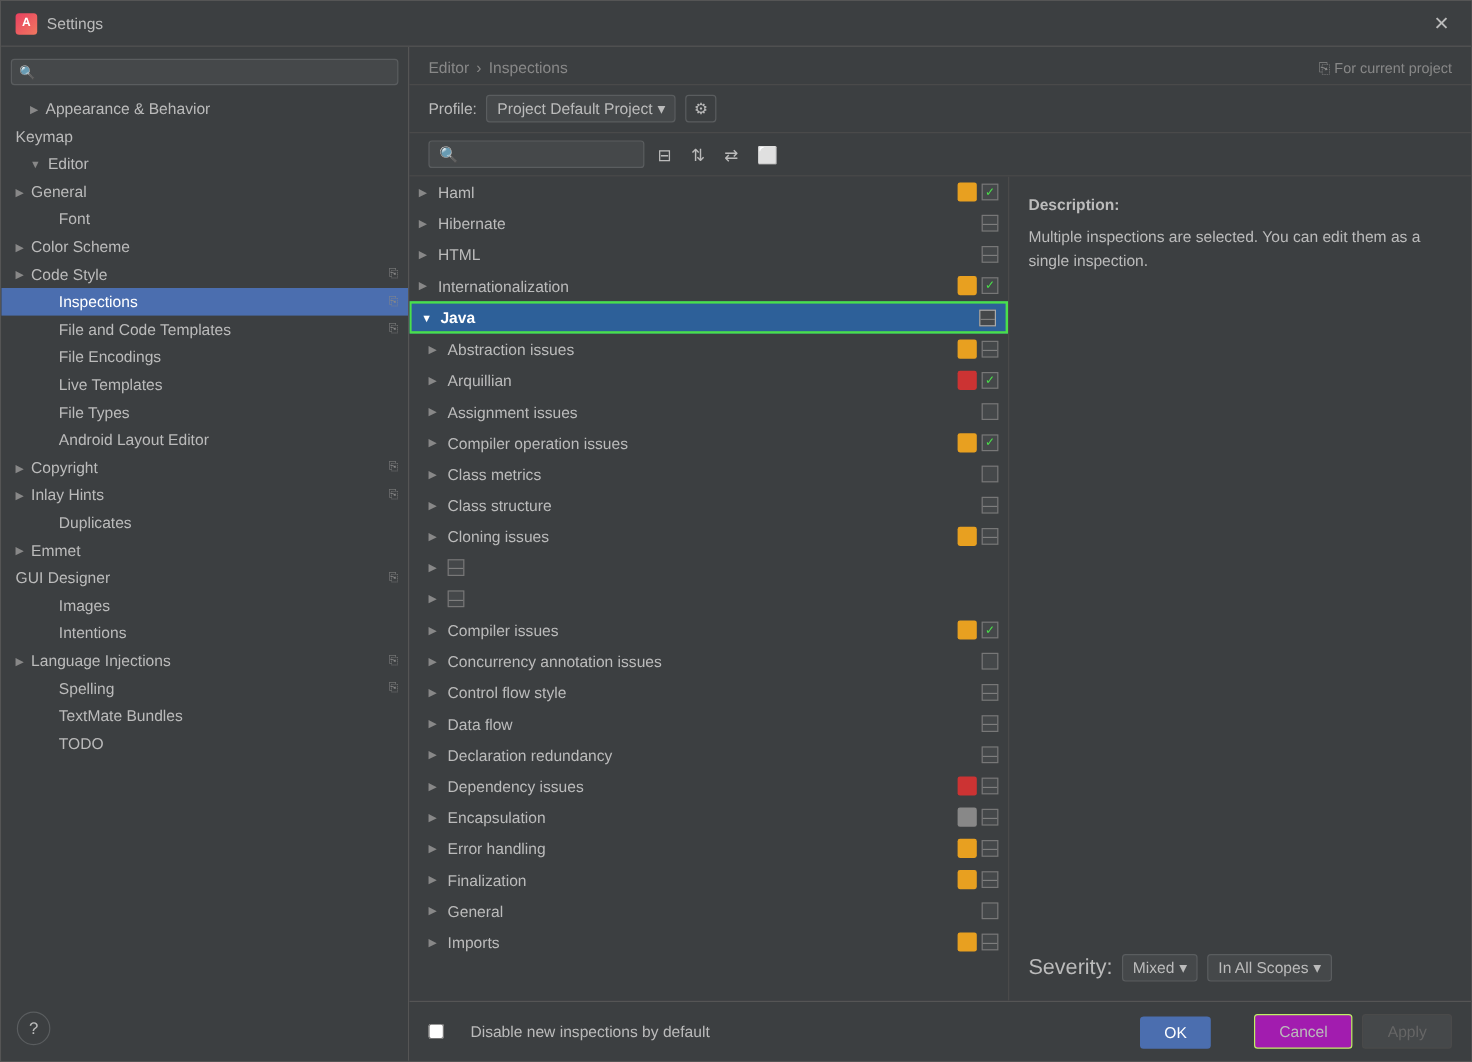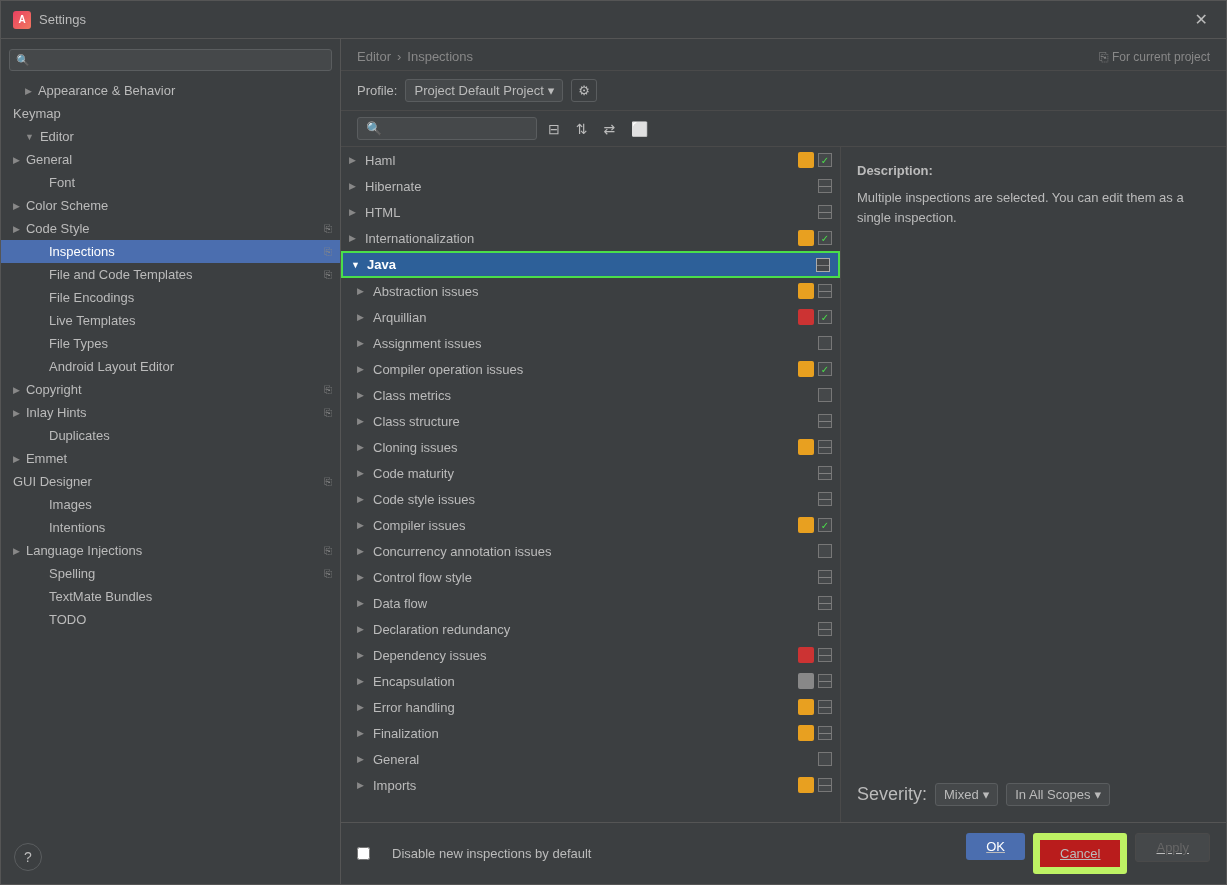--- a/index.html
+++ b/index.html
@@ -290,23 +290,24 @@
       border-radius: 3px;
       border: none;
       cursor: pointer;
       font-size: 13px;
     }
     .btn-primary {
       background: #4b6eaf;
       color: white;
     }
     .btn-default {
-      background: #b91c1c;
-      color: #bbbbbb;
-      border: 7px solid #bef264;
+      background: #a21caf;
+      color: #bbbbbb;
+      border: 1px solid #bef264;
+      margin-left: 28px;
     }
     .btn-disabled {
       background: #45484a;
       color: #666;
       border: 1px solid #4a4a4a;
     }
     .help-btn {
       width: 28px;
       height: 28px;
       border-radius: 50%;
@@ -563,27 +564,25 @@
 
           <div class="insp-row indent-a">
             <span class="insp-arrow">▶</span>
             <span class="insp-name">Cloning issues</span>
             <div class="color-dot" style="background:#e8a020;"></div>
             <div class="checkbox dash">—</div>
           </div>
 
           <div class="insp-row indent-a">
             <span class="insp-arrow">▶</span>
-            <span class="insp-name">Code maturity</span>
-            <div class="checkbox dash">—</div>
-          </div>
-
-          <div class="insp-row indent-a">
-            <span class="insp-arrow">▶</span>
-            <span class="insp-name">Code style issues</span>
+            <div class="checkbox dash">—</div>
+          </div>
+
+          <div class="insp-row indent-a">
+            <span class="insp-arrow">▶</span>
             <div class="checkbox dash">—</div>
           </div>
 
           <div class="insp-row indent-a">
             <span class="insp-arrow">▶</span>
             <span class="insp-name">Compiler issues</span>
             <div class="color-dot" style="background:#e8a020;"></div>
             <div class="checkbox checked">✓</div>
           </div>
 
@@ -668,21 +667,21 @@
             </div>
           </div>
         </div>
       </div>
 
       <div class="bottom-bar">
         <div class="disable-check">
           <input type="checkbox" style="">
           <span>Disable new inspections by default</span>
         </div>
-        <div style="display:flex; align-items:flex-start; gap:8px;text-decoration:underline;">
+        <div style="display:flex; align-items:flex-end; gap:8px;">
           <button class="btn btn-primary">OK</button>
           <button class="btn btn-default">Cancel</button>
           <button class="btn btn-disabled">Apply</button>
         </div>
       </div>
     </div>
   </div>
 
   <div style="position:absolute; bottom:14px; left:14px;">
     <button class="help-btn">?</button>

